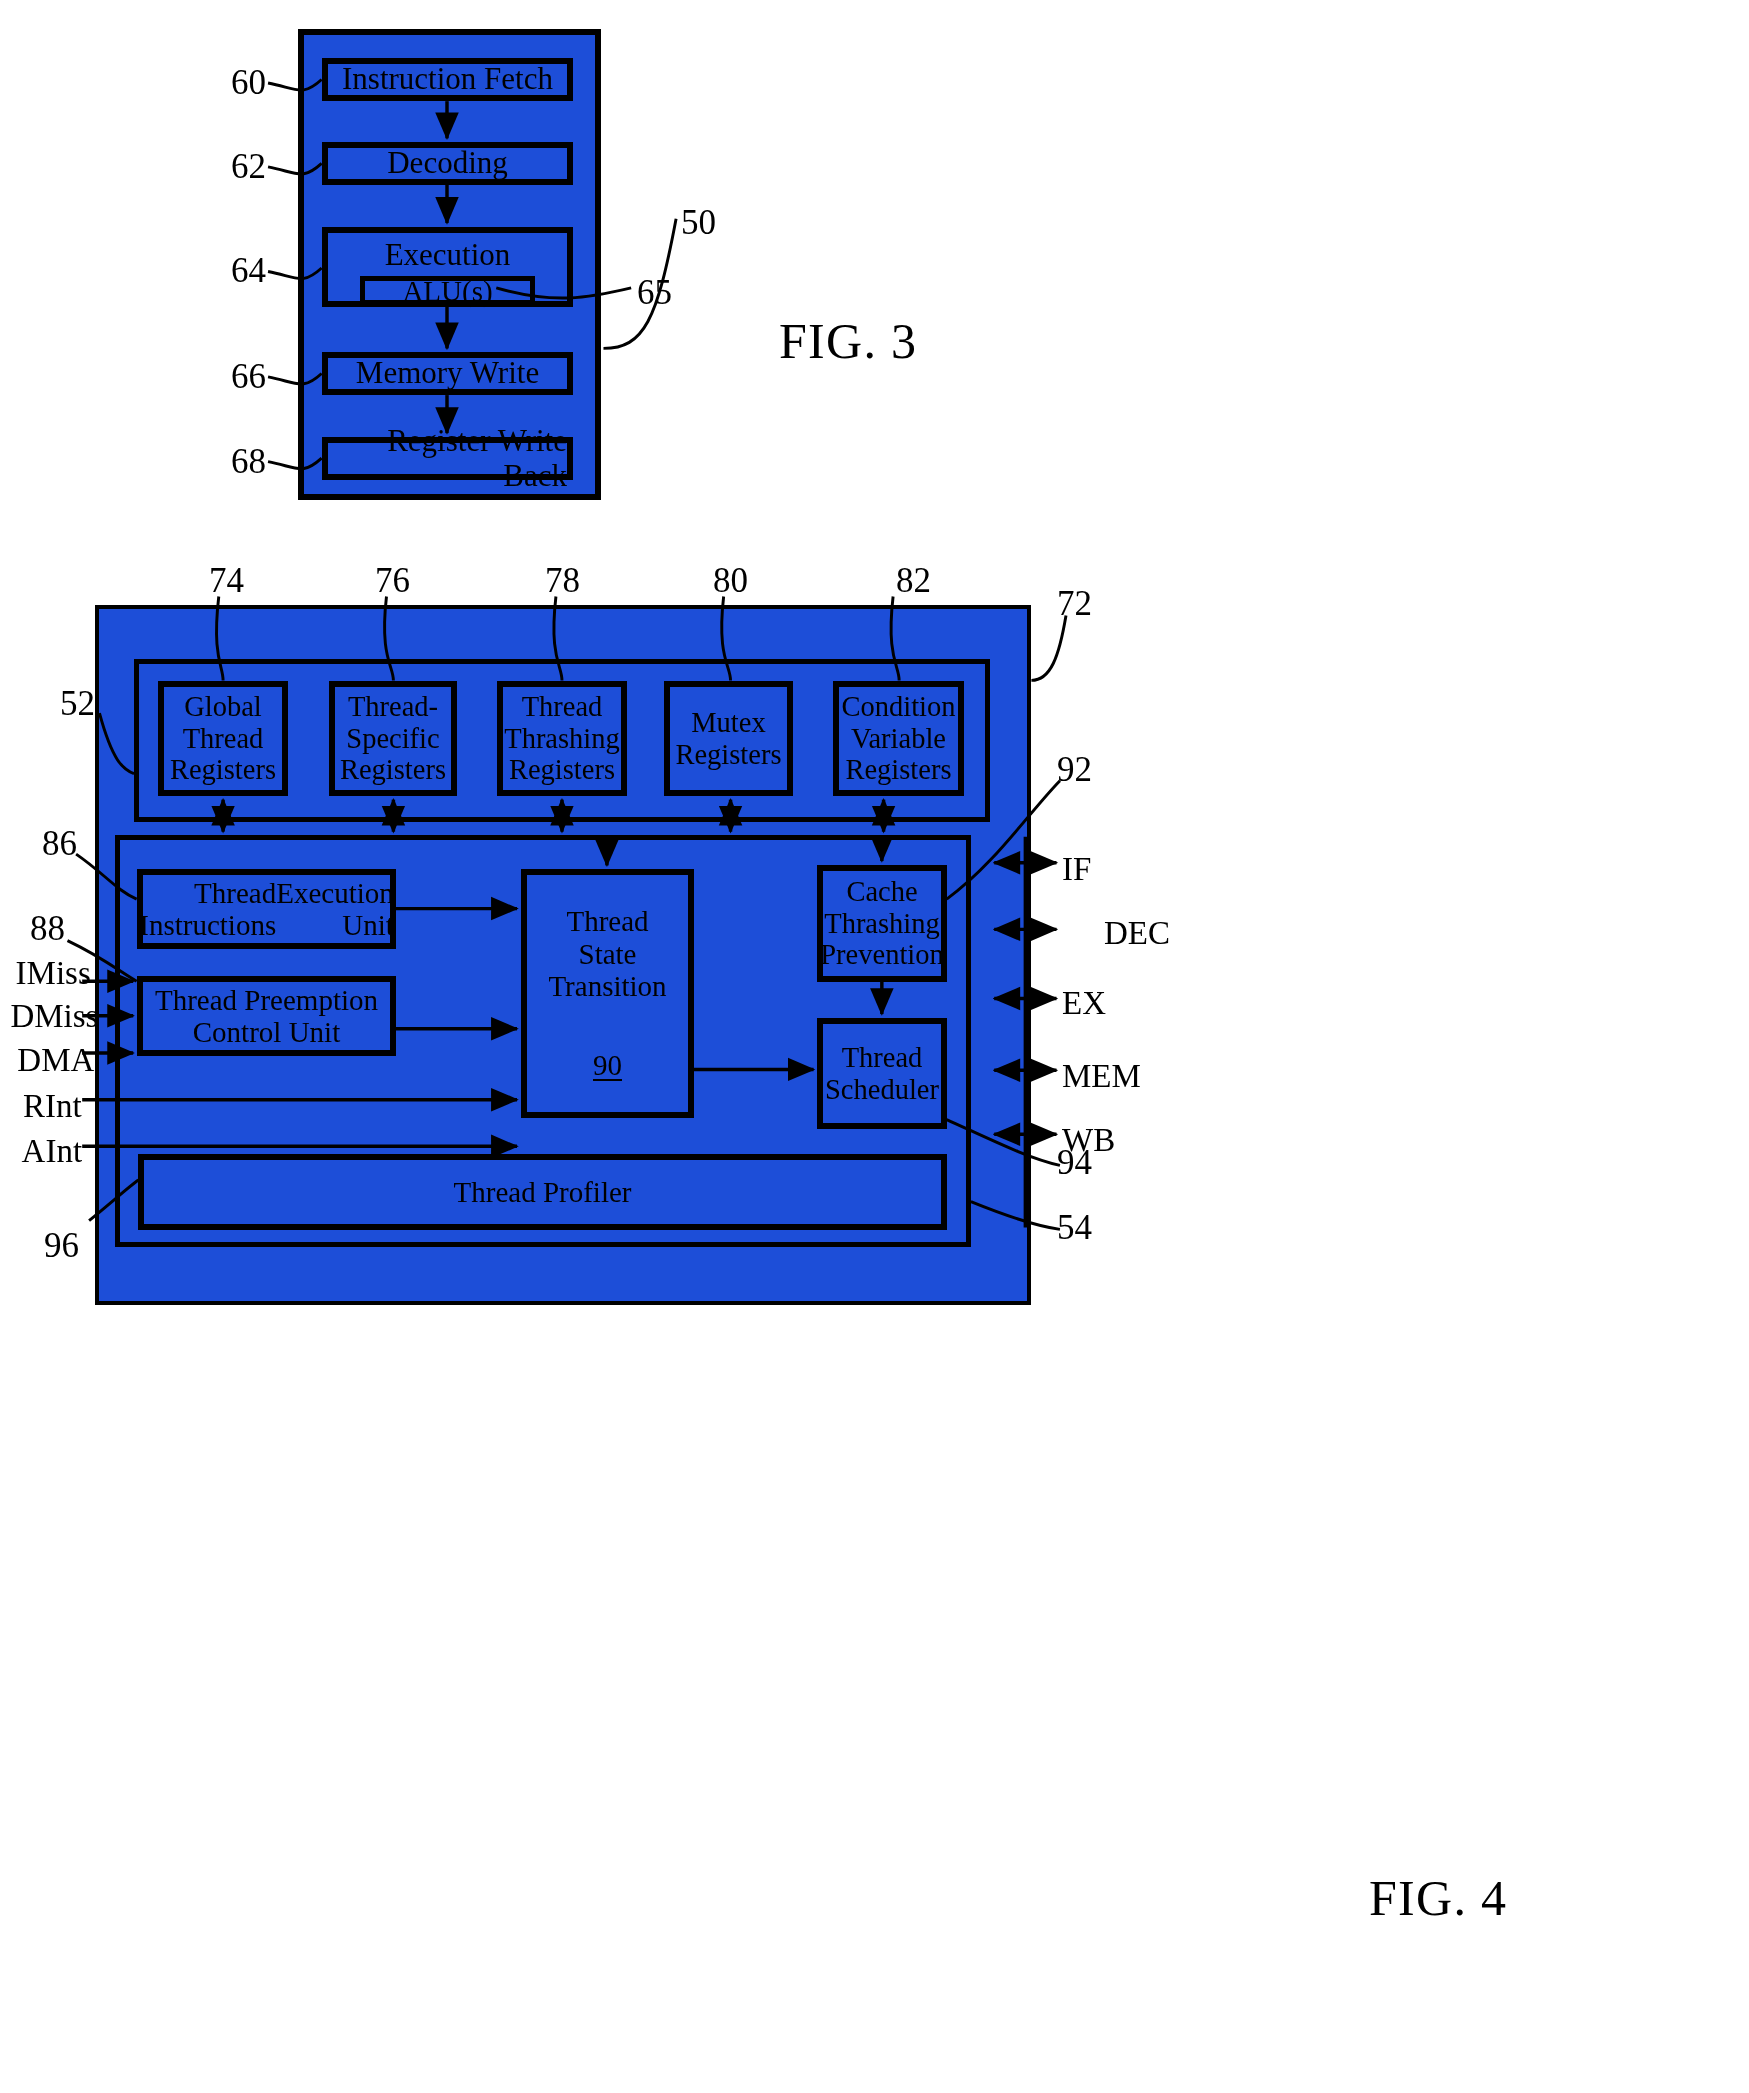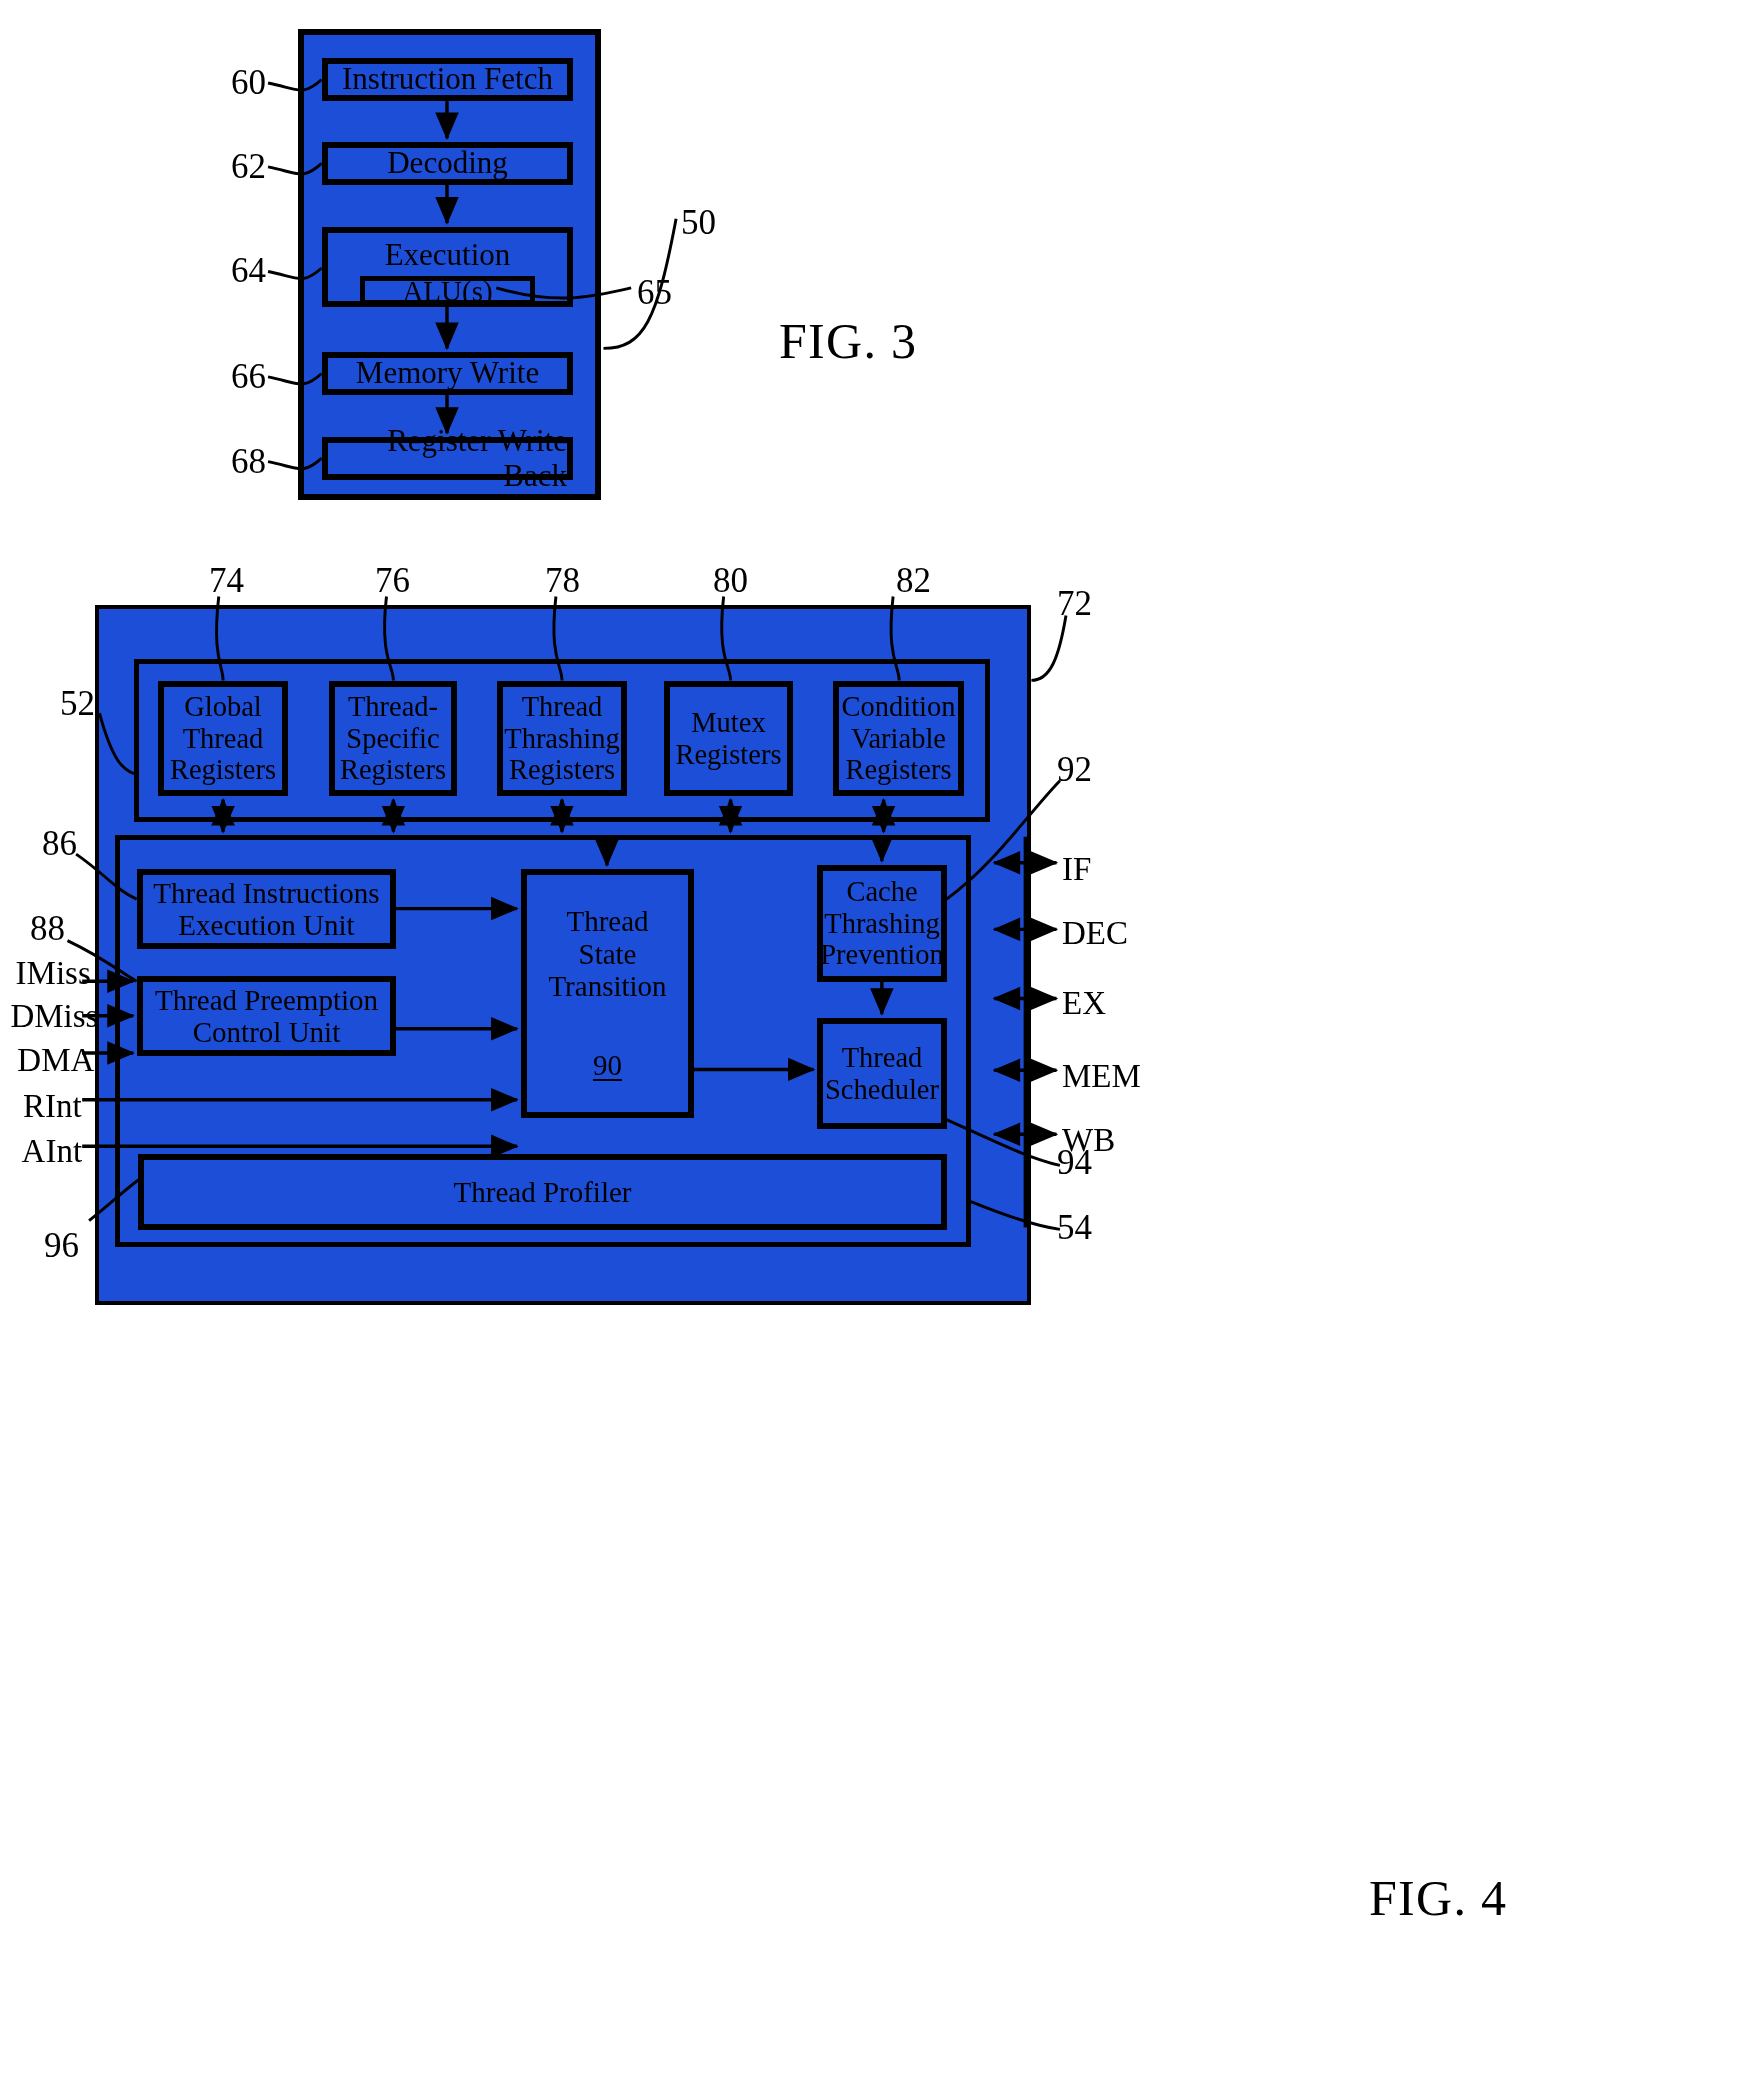--- a/index.html
+++ b/index.html
@@ -133,21 +133,21 @@
   <span class="stack">Mutex</span>
   <span class="stack">Registers</span>
 </div>
 
 <div class="box thick" style="left:833px; top:681px; width:131px; height:115px; font-size:28.5px; flex-direction:column;">
   <span class="stack">Condition</span>
   <span class="stack">Variable</span>
   <span class="stack">Registers</span>
 </div>
 
-<div class="box thick" style="left:137px; top:869px; width:259px; height:80px; font-size:29px; flex-direction:column;">
+<div class="box thick" style="left:137px; top:869px; width:259px; height:80px; font-size:29px; flex-direction:row;">
   <span class="stack">Thread Instructions</span>
   <span class="stack">Execution Unit</span>
 </div>
 
 <div class="box thick" style="left:137px; top:976px; width:259px; height:80px; font-size:29px; flex-direction:column;">
   <span class="stack">Thread Preemption</span>
   <span class="stack">Control Unit</span>
 </div>
 
 <div class="box thick" style="left:521px; top:869px; width:173px; height:249px; font-size:29px; flex-direction:column; justify-content:center; position:absolute;">
@@ -186,21 +186,21 @@
 <div class="ref" style="left:1057px; top:1210px;">54</div>
 <div class="ref" style="left:44px; top:1228px;">96</div>
 
 <div class="plainlabel" style="left:15.6px; top:957px; font-size:33px;">IMiss</div>
 <div class="plainlabel" style="left:10.4px; top:1000px; font-size:33px;">DMiss</div>
 <div class="plainlabel" style="left:17.3px; top:1044px; font-size:33px;">DMA</div>
 <div class="plainlabel" style="left:23px; top:1090px; font-size:33px;">RInt</div>
 <div class="plainlabel" style="left:21.6px; top:1135px; font-size:33px;">AInt</div>
 
 <div class="plainlabel" style="left:1062px; top:853px; font-size:33px;">IF</div>
-<div class="plainlabel" style="left:1062px; top:917px; font-size:33px;">DEC</div>
+<div class="plainlabel" style="left:1104px; top:917px; font-size:33px;">DEC</div>
 <div class="plainlabel" style="left:1062px; top:987px; font-size:33px;">EX</div>
 <div class="plainlabel" style="left:1062px; top:1060px; font-size:33px;">MEM</div>
 <div class="plainlabel" style="left:1062px; top:1124px; font-size:33px;">WB</div>
 
 <div class="figlabel" style="left:1369px; top:1873px;">FIG. 4</div>
 
 <svg class="overlay" viewBox="0 0 2023 2421">
   <defs>
     <marker id="arrow" markerWidth="9" markerHeight="9" refX="7.5" refY="4" orient="auto" markerUnits="strokeWidth">
       <path d="M0,0.6 L8,4 L0,7.4 z" fill="#000"></path>

